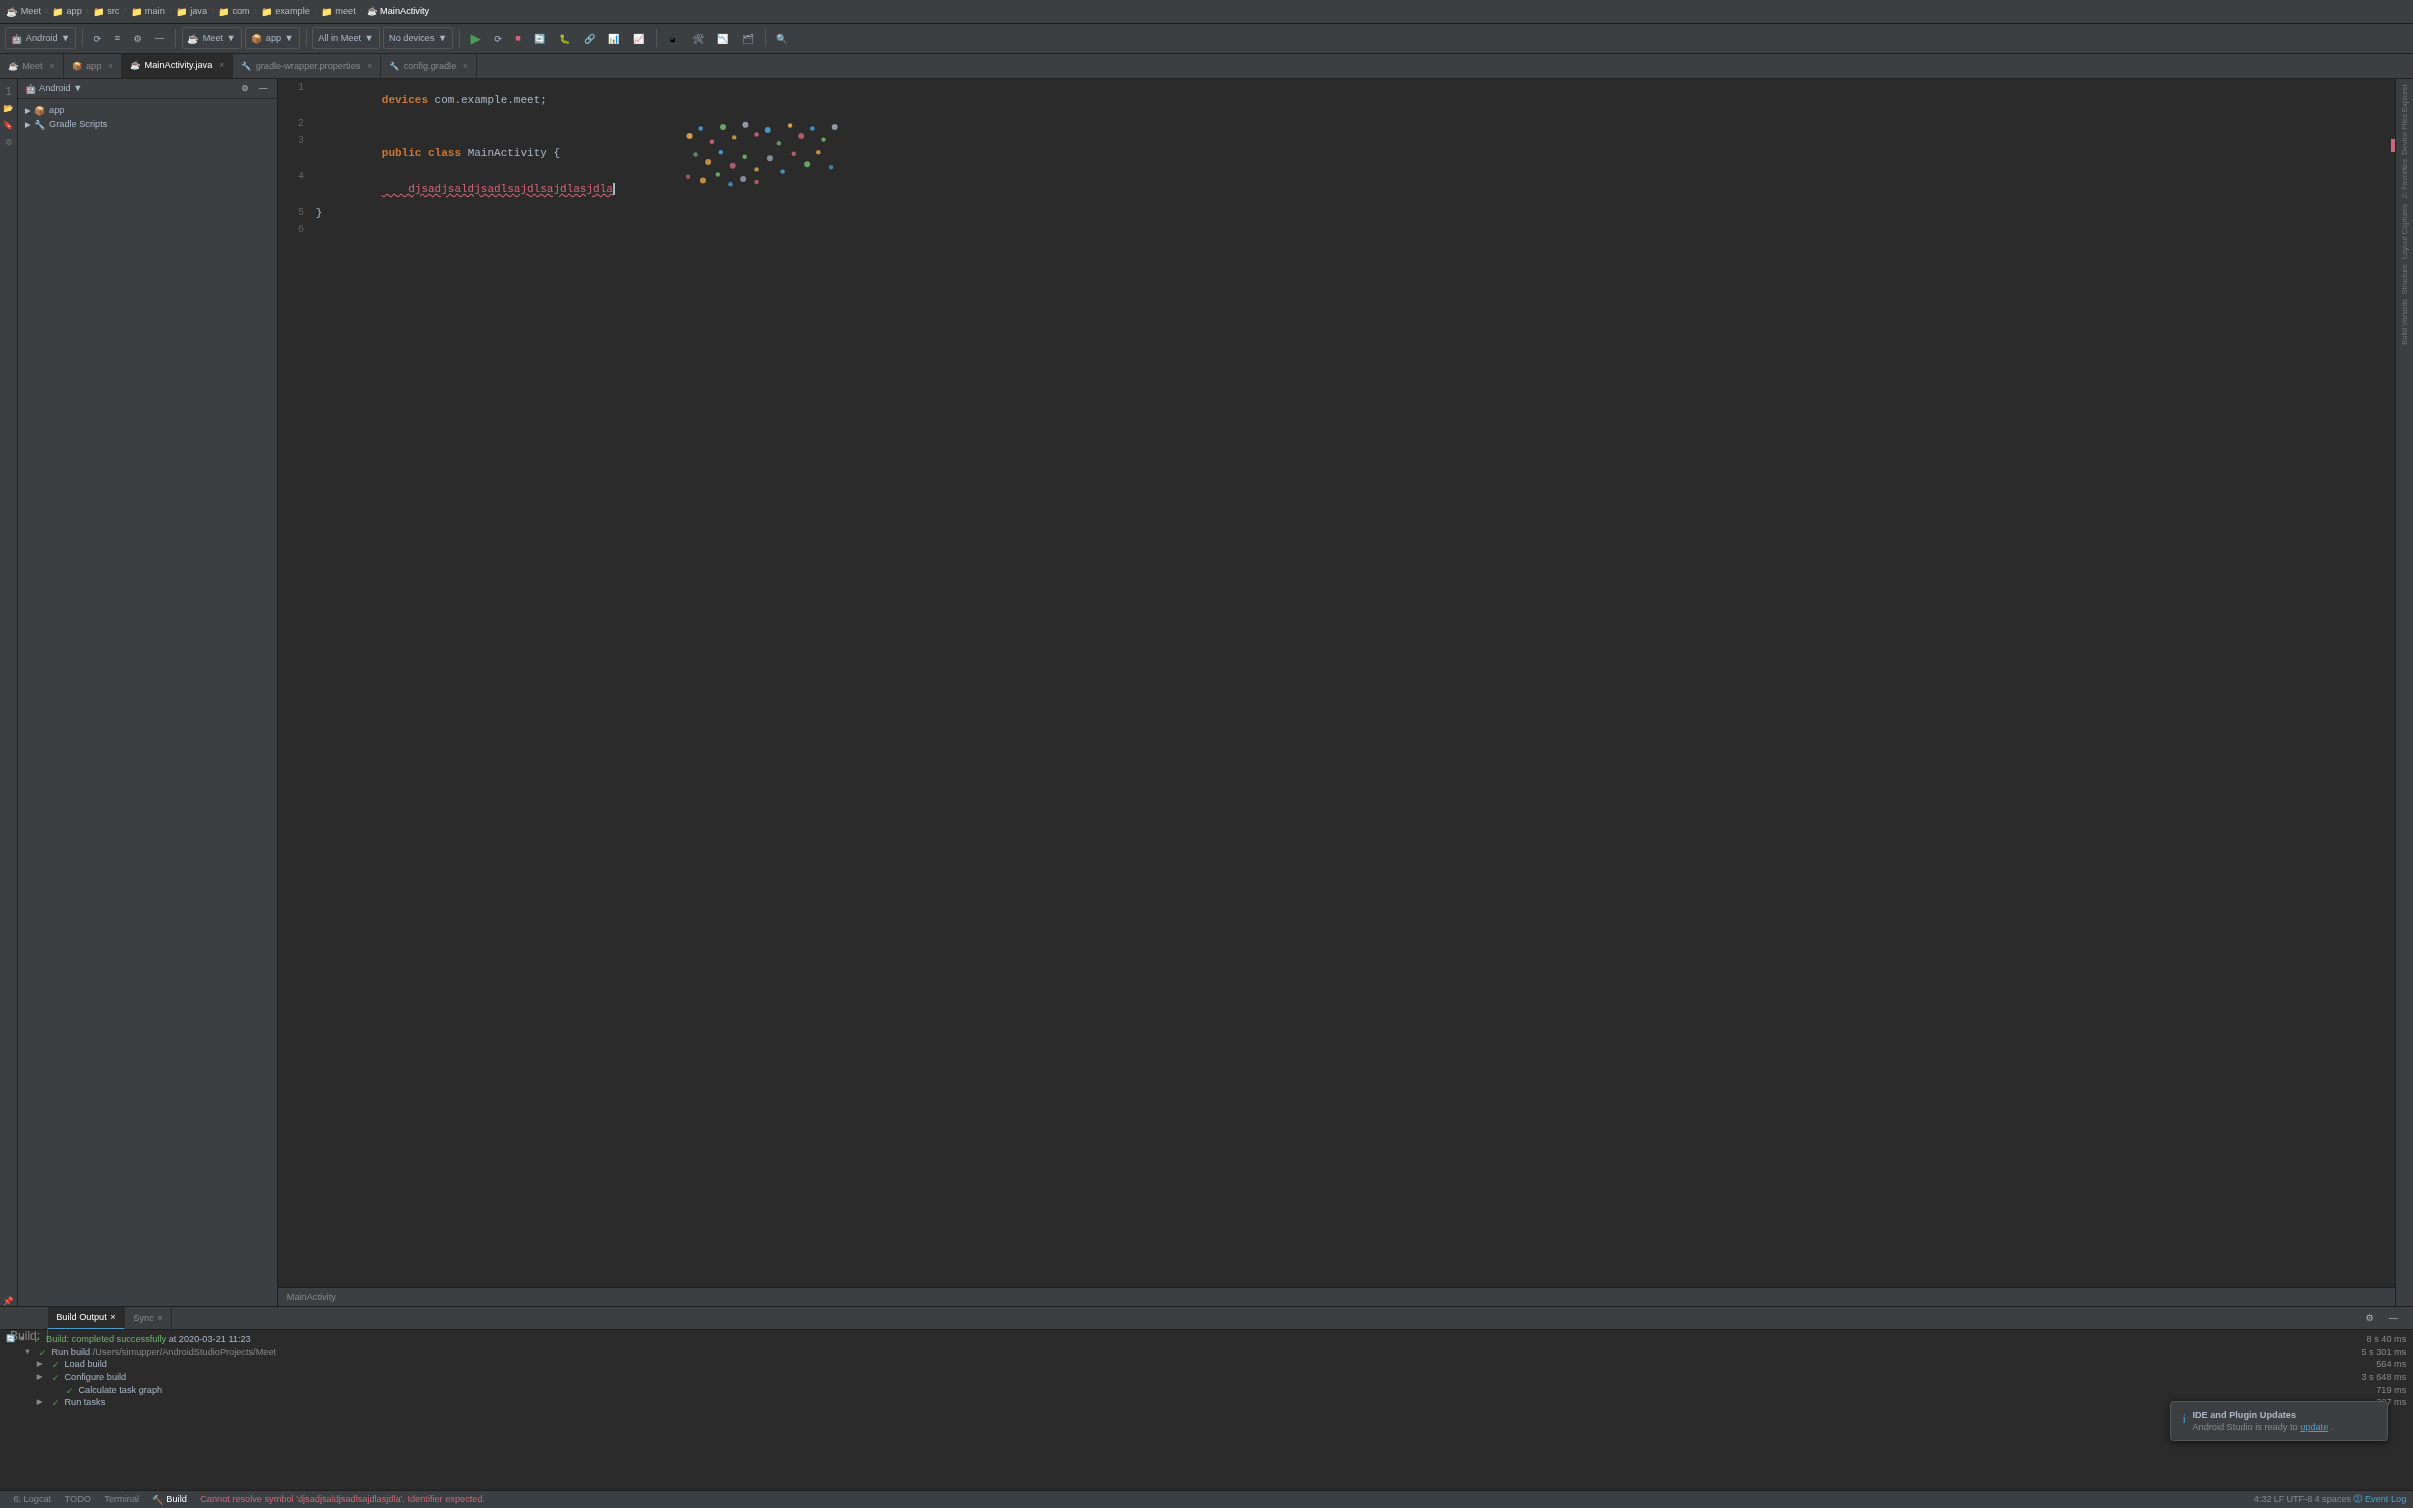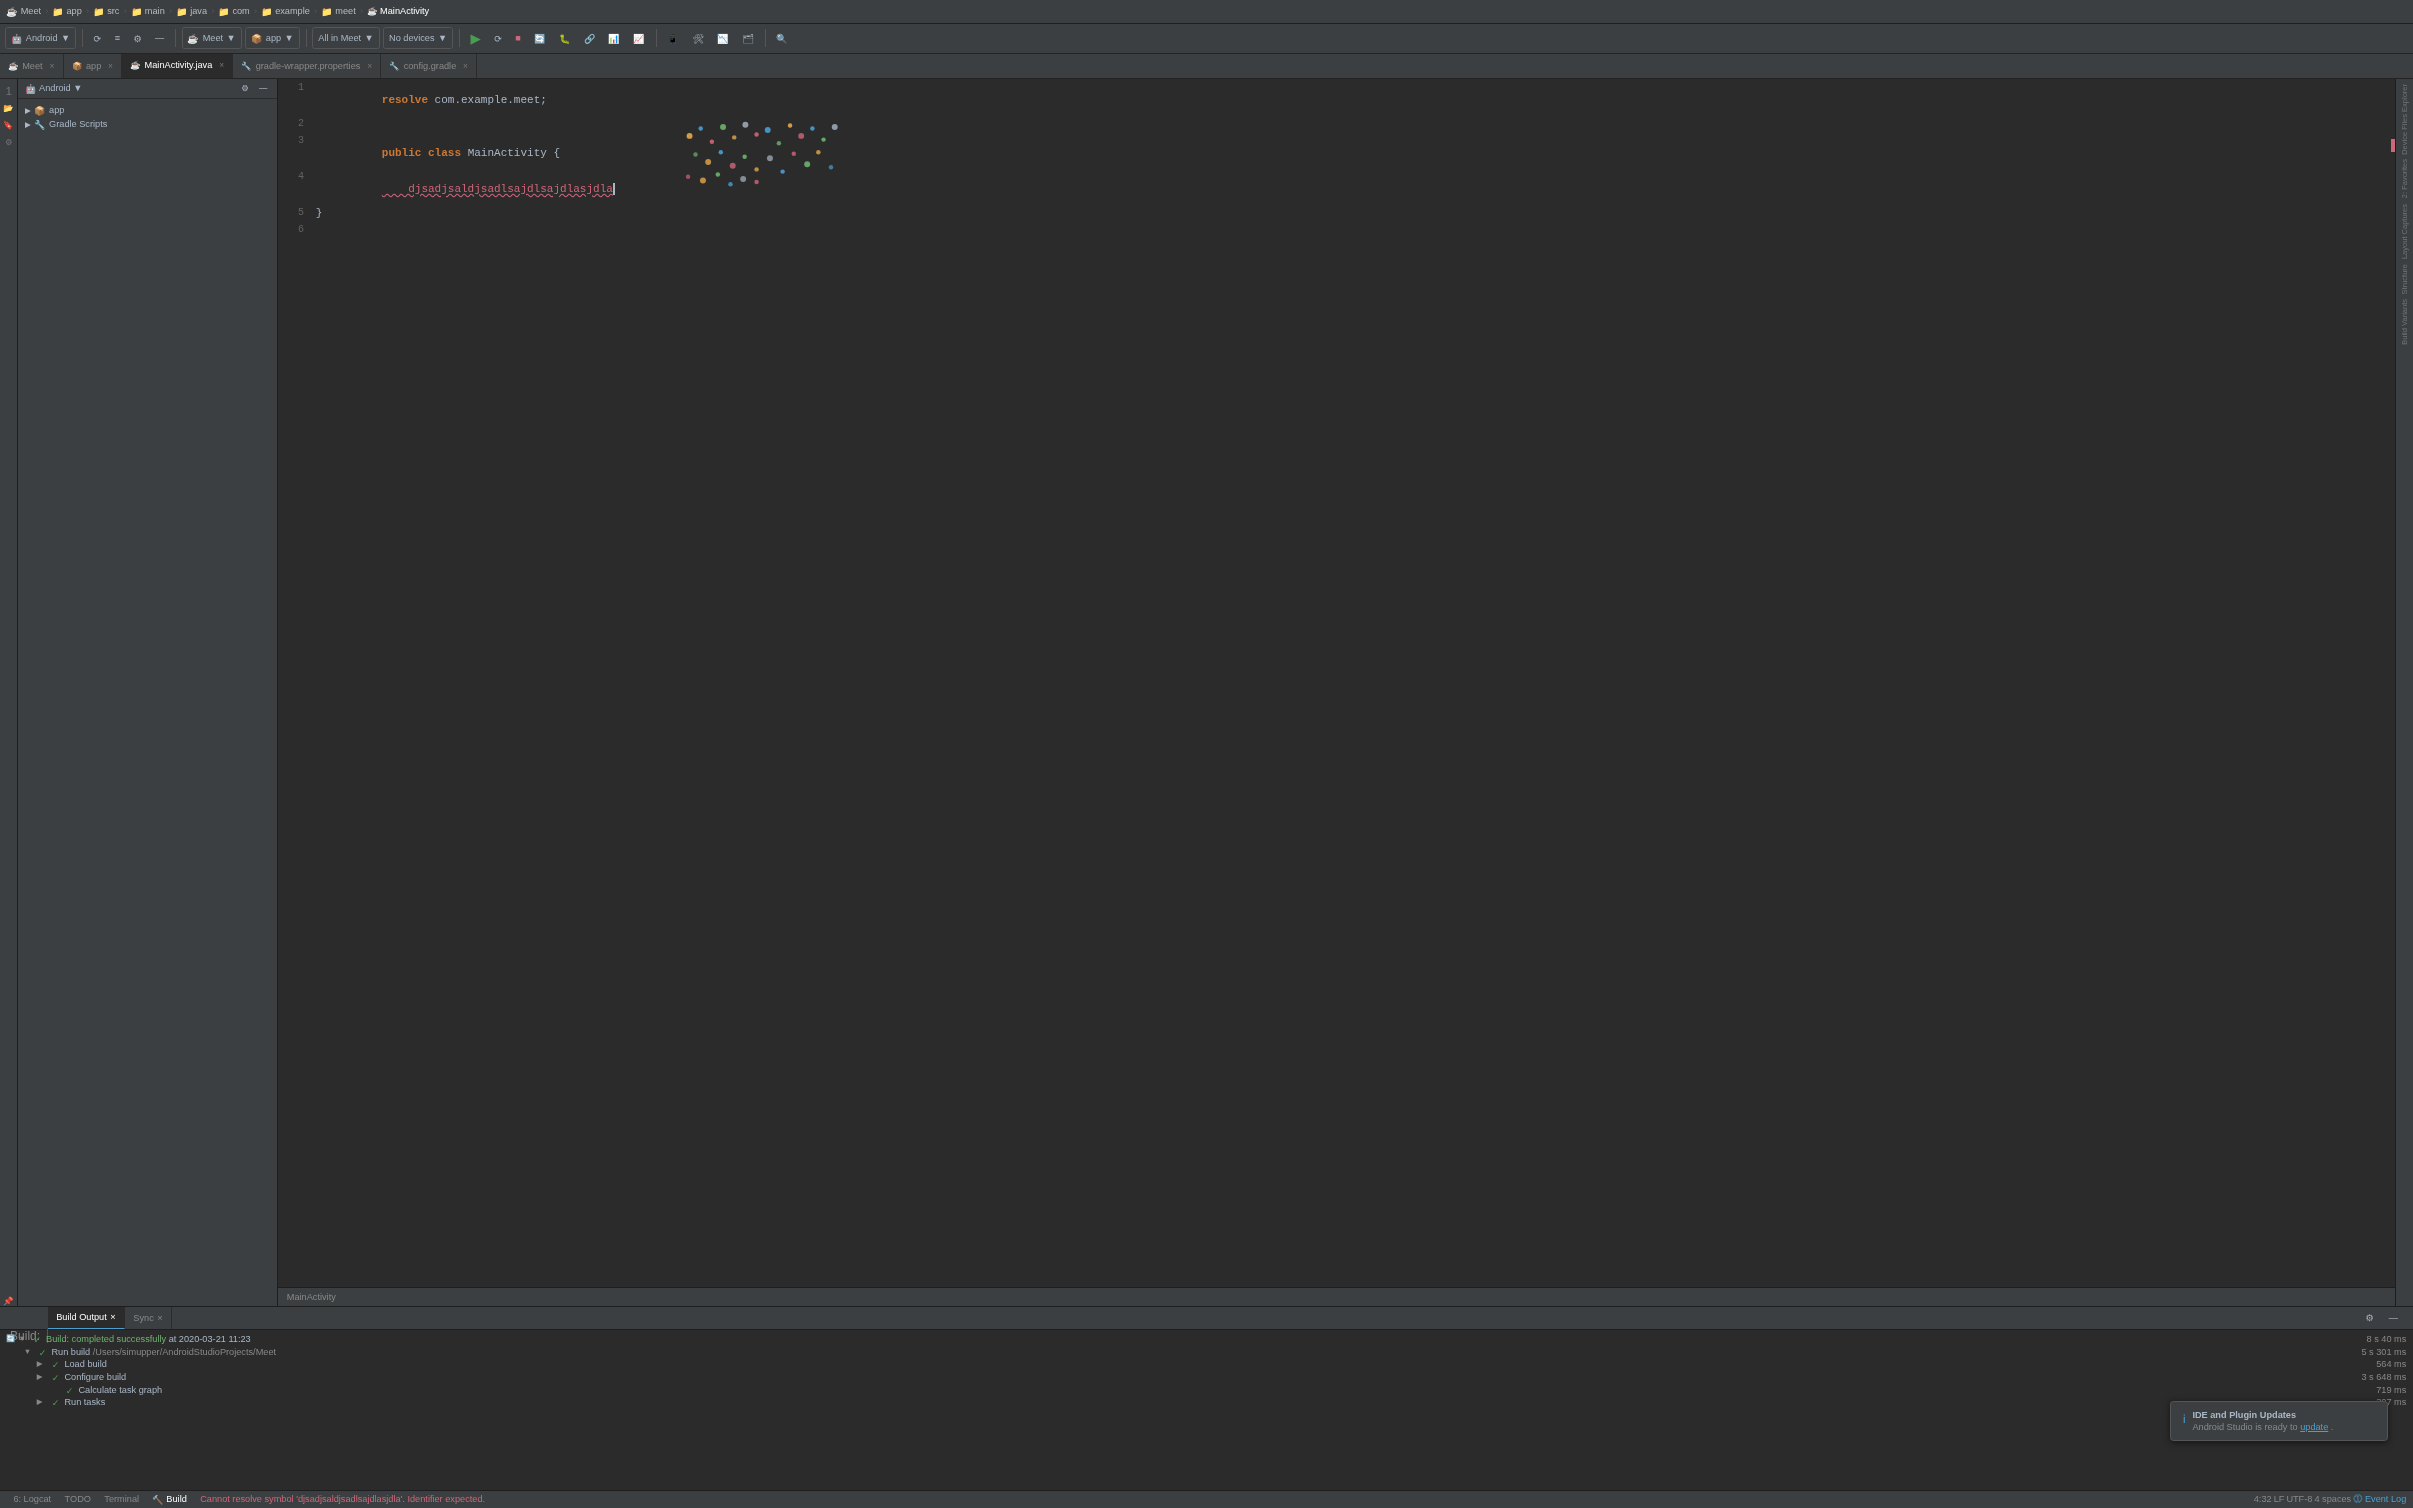--- a/index.html
+++ b/index.html
@@ -542,21 +542,21 @@
         <circle cx="65" cy="85" r="3" fill="#4a9fcf" opacity="0.8"></circle>
         <circle cx="82" cy="78" r="4" fill="#a9b7c6" opacity="0.7"></circle>
         <circle cx="100" cy="82" r="3" fill="#cf6679" opacity="0.8"></circle>
       </svg>
 
       <div style="position:absolute;right:0;top:60px;width:3.4px;height:13.4px;background:#cf6679;"></div>
 
       <div class="code-line">
         <span class="line-num">1</span>
         <span class="line-content">
-          <span class="kw-blue">resolve</span><span> com.example.meet;</span>
+          <span class="kw-blue">devices</span><span> com.example.meet;</span>
         </span>
       </div>
 
       <div class="code-line">
         <span class="line-num">2</span>
         <span class="line-content"></span>
       </div>
 
       <div class="code-line">
         <span class="line-num">3</span>

